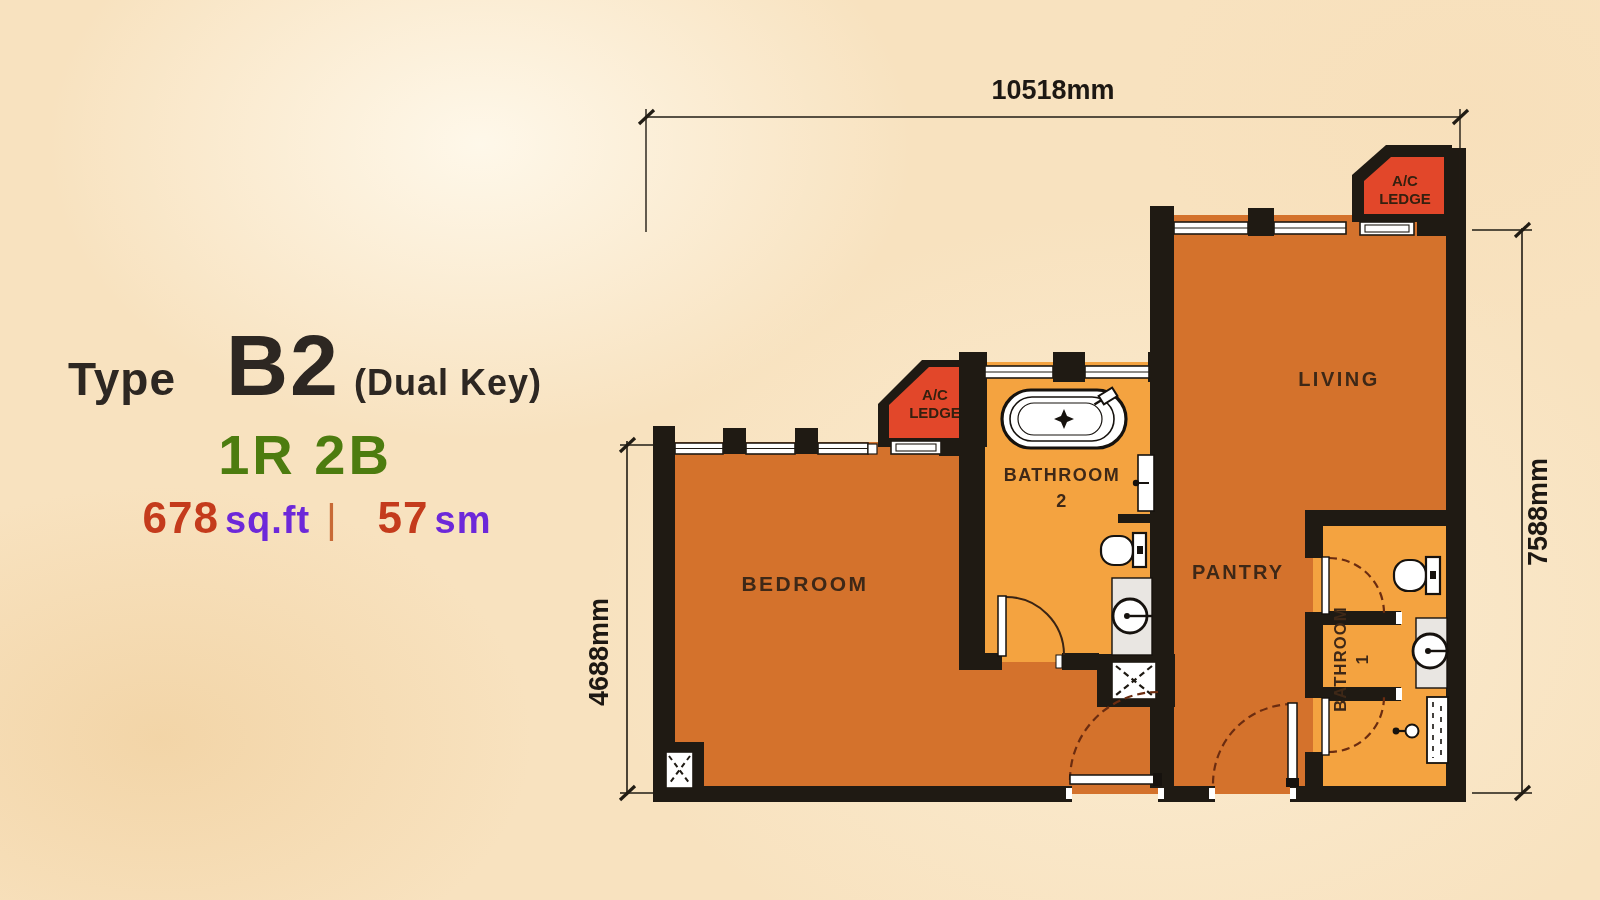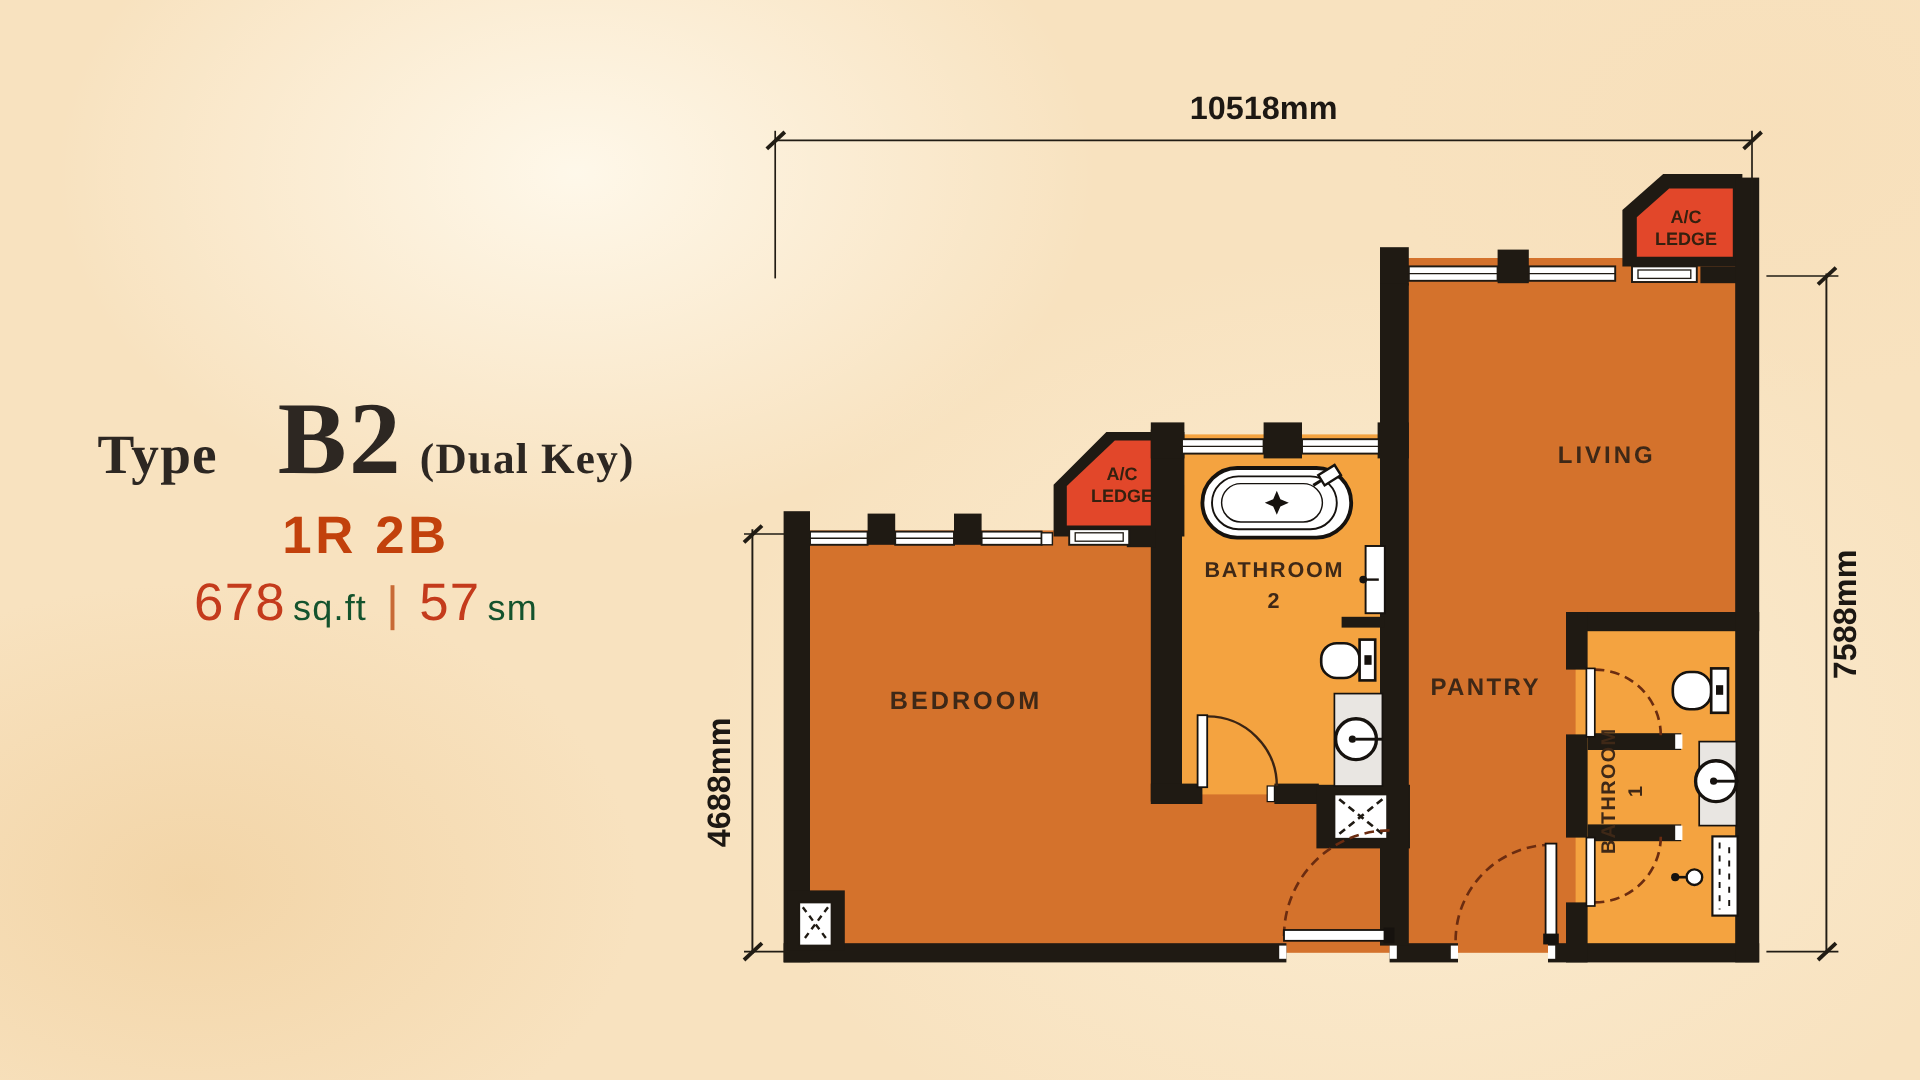--- a/index.html
+++ b/index.html
@@ -12,36 +12,36 @@
       radial-gradient(ellipse 700px 480px at 30% 16%, rgba(255,250,238,0.9), rgba(255,250,238,0) 62%),
       radial-gradient(ellipse 860px 620px at 72% 68%, rgba(252,240,216,0.75), rgba(252,240,216,0) 65%),
       radial-gradient(ellipse 620px 420px at 10% 82%, rgba(238,202,148,0.55), rgba(238,202,148,0) 60%),
       radial-gradient(ellipse 520px 360px at 92% 12%, rgba(247,222,184,0.6), rgba(247,222,184,0) 62%);
   }
   .title-block {
     position:absolute; left:30px; top:322px; width:550px;
     text-align:center;
   }
   .title-line {
-    font-family:Liberation Serif, serif; font-weight:bold; color:#2d2722;
+    font-family:Liberation Sans, sans-serif; font-weight:bold; color:#2d2722;
     display:flex; align-items:baseline; justify-content:center; gap:14px;
     line-height:1;
   }
   .title-prefix { font-size:46px; letter-spacing:1px; }
   .title-code { font-size:86px; letter-spacing:2px;margin-left:36px; }
   .title-suffix { font-size:36px; letter-spacing:1px; }
   .config-line {
-    margin-top:14px; font-size:44px; font-weight:bold; color:#c2410c; letter-spacing:3px;
+    margin-top:14px; font-size:56px; font-weight:bold; color:#4d7c0f; letter-spacing:3px;
   }
   .area-line {
     margin-top:6px; font-size:44px; color:#c43b1c; letter-spacing:1px;
     display:flex; align-items:baseline; justify-content:center; gap:6px;
   }
-  .area-num { font-weight:normal; color:#c43b1c; }
-  .area-unit { font-weight:normal; color:#14532d; font-size:30px; }
+  .area-num { font-weight:bold; color:#c43b1c;margin-left:24px; }
+  .area-unit { font-weight:bold; color:#6d28d9; font-size:38px; }
   .area-sep { font-weight:normal; color:#c86a36; font-size:40px; padding:0 10px; }
   svg text { font-family:"Liberation Sans", sans-serif; }
   .room-label { font-weight:bold; fill:#3e2817; }
   .ledge-label { font-weight:bold; fill:#35200f; }
   .dim-label { font-weight:bold; fill:#1d1813; }
 </style>
 </head>
 <body>
 
 <div class="title-block">

